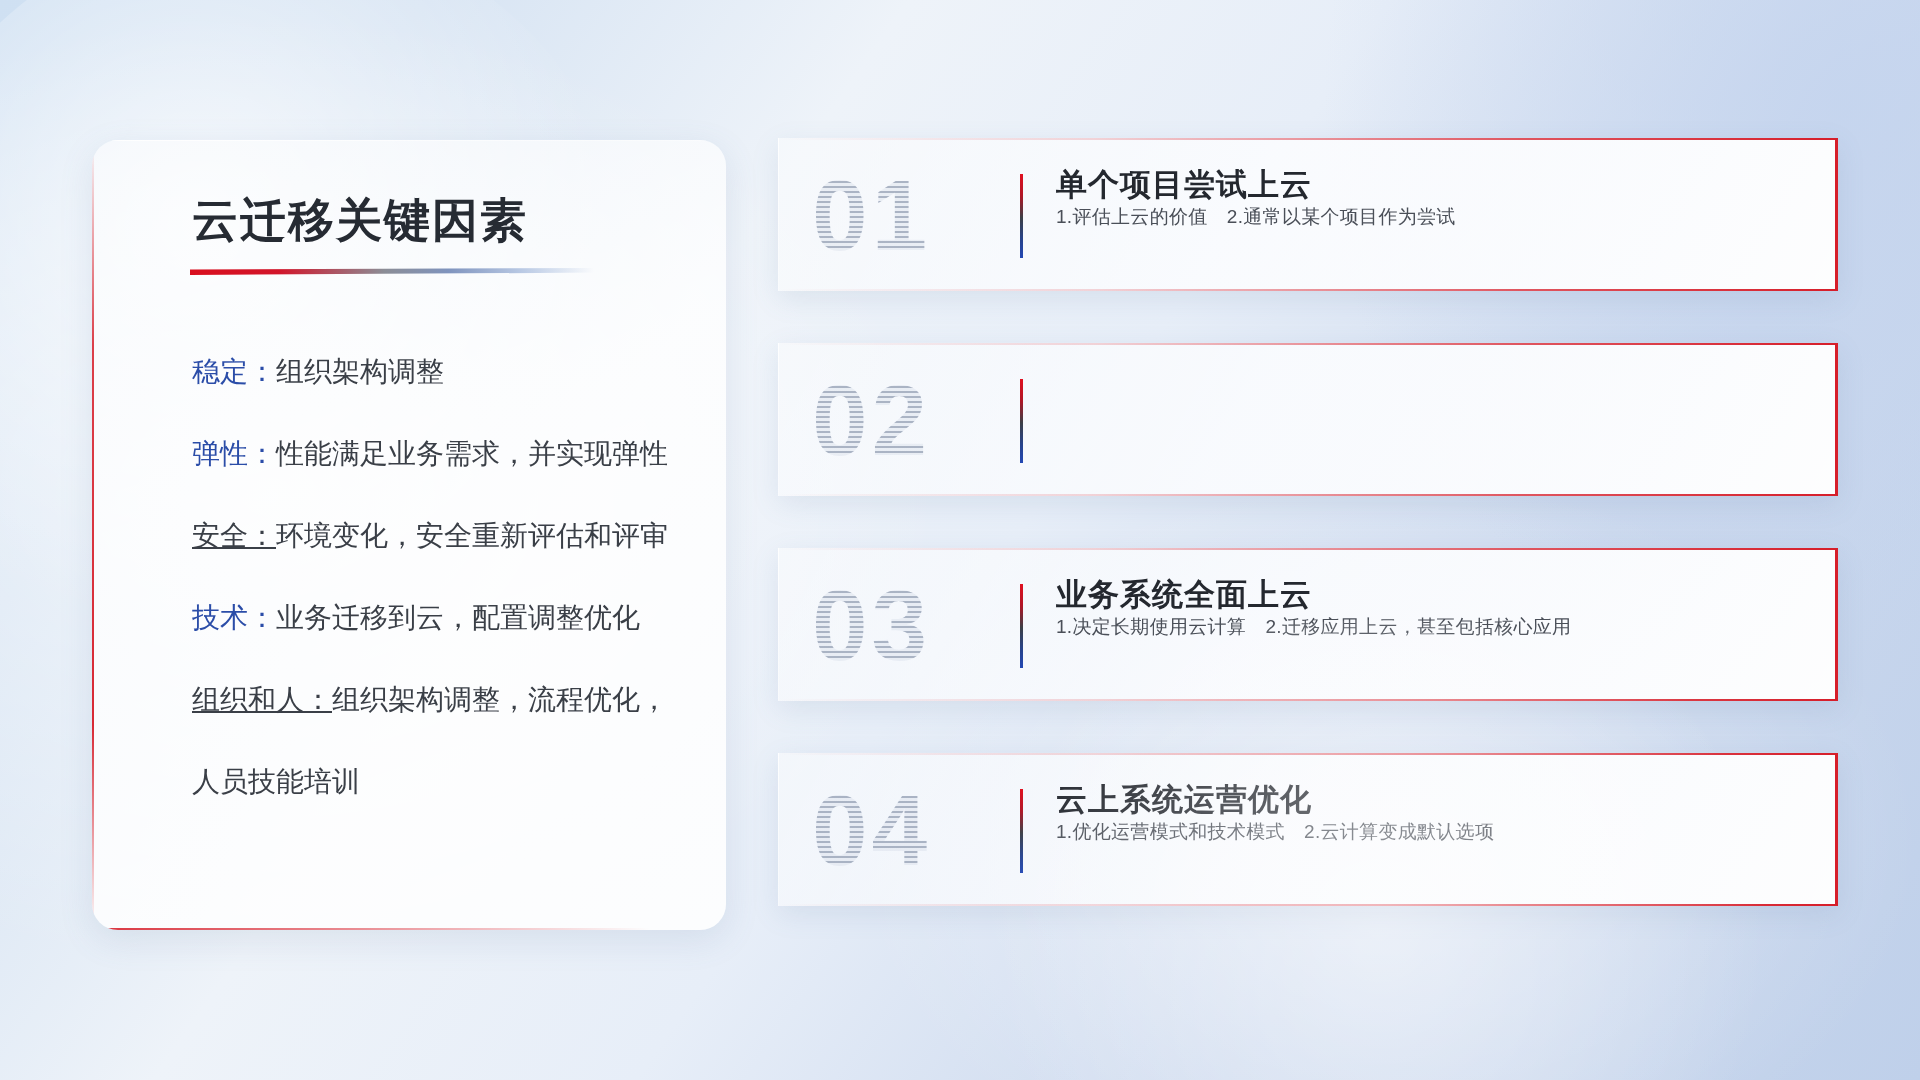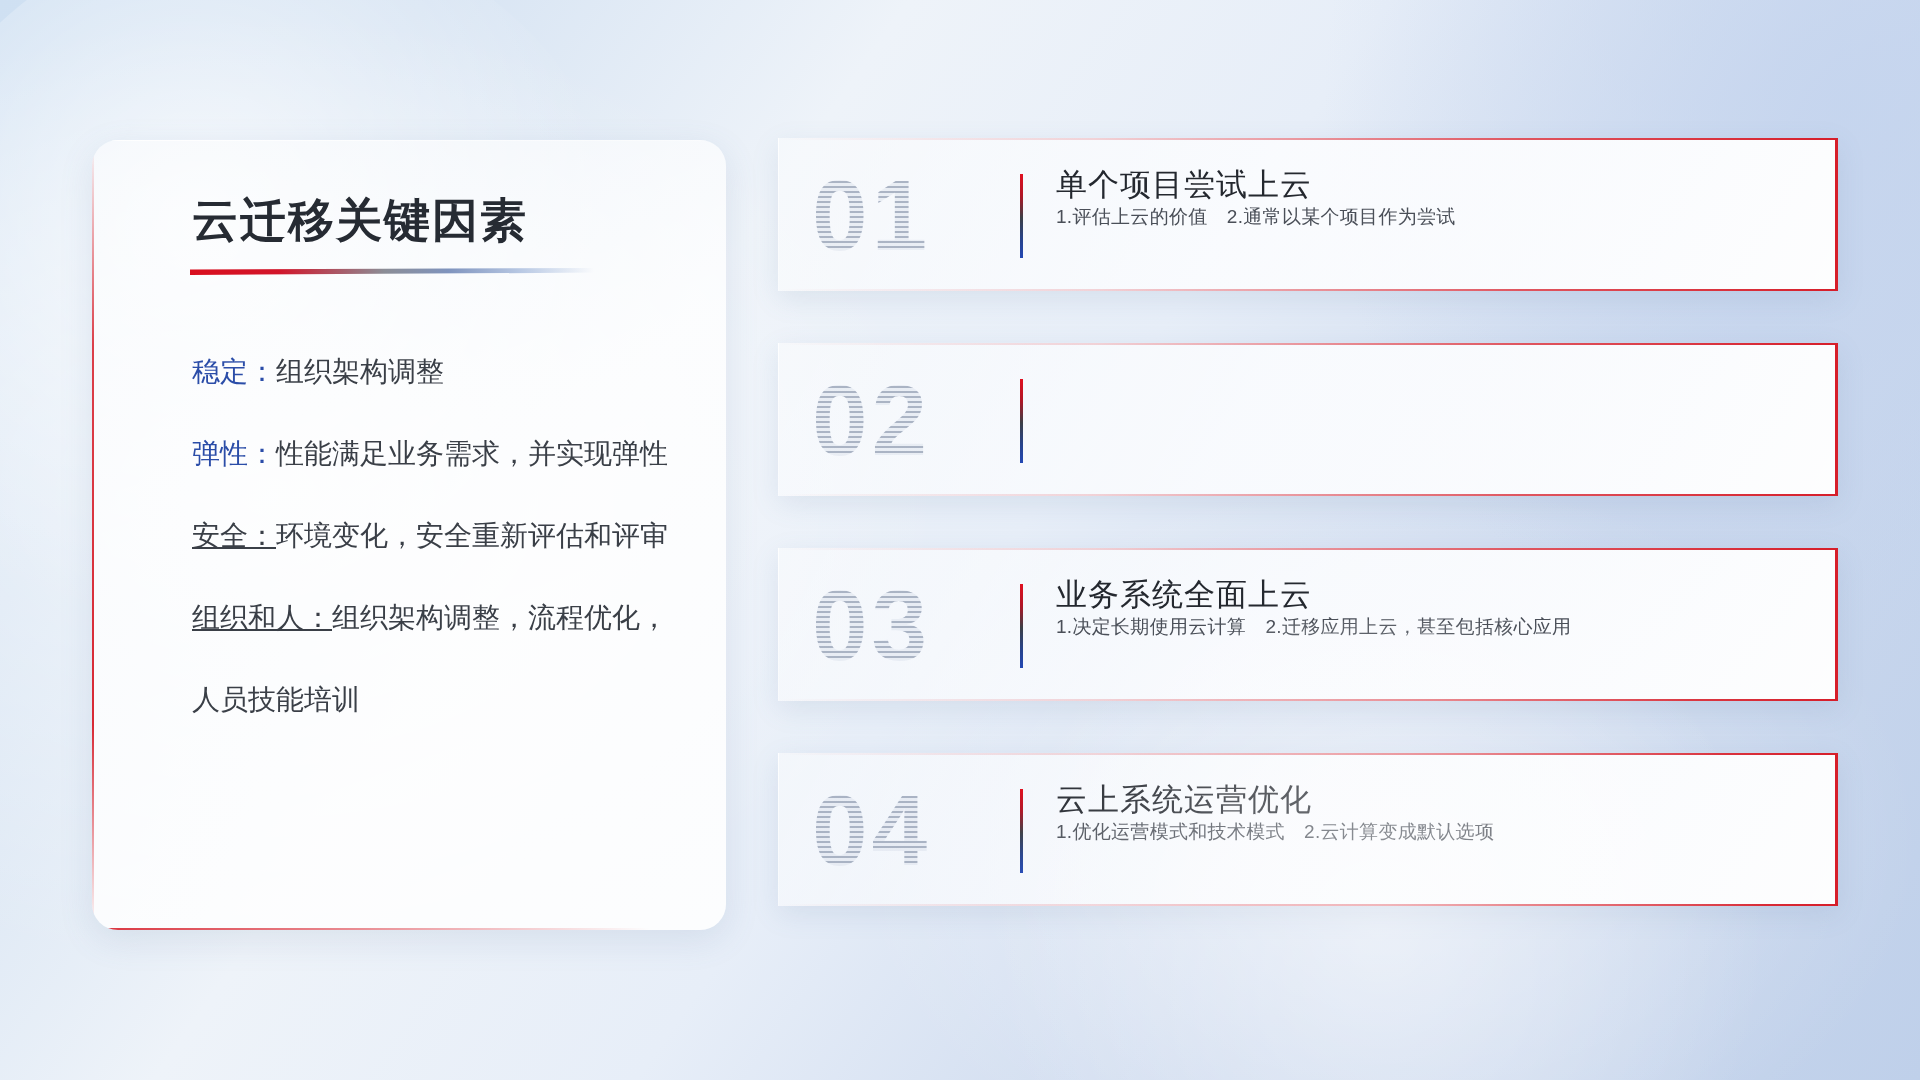--- a/index.html
+++ b/index.html
@@ -129,21 +129,21 @@
   }
 
   .card-divider{
     position:absolute; left:242px; top:36px; width:3px; height:84px;
     background:linear-gradient(180deg,#e01020 0%, #b01626 26%, #3c3f46 52%, #27438c 78%, #2348b4 100%);
   }
   .card-body{
     position:absolute; left:278px; top:30px; right:40px;
   }
   .card-title{
-    font-size:31px; font-weight:normal; color:#24282f; letter-spacing:1px;
+    font-size:31px; font-weight:bold; color:#24282f; letter-spacing:1px;
     line-height:1.1;
   }
   .card-desc{
     margin-top:4px;
     font-size:19px; color:#4a4f58; letter-spacing:.3px; line-height:1.2;
   }
 </style>
 </head>
 <body>
 
@@ -164,20 +164,23 @@
       </div>
 
       <div class="factor-row">
         <span class="factor-key blue">弹性：</span><span class="factor-val">性能满足业务需求，并实现弹性</span>
       </div>
 
       <div class="factor-row">
         <span class="factor-key gray">安全：</span><span class="factor-val">环境变化，安全重新评估和评审</span>
       </div>
 
+      <div class="factor-row">
+        <span class="factor-key blue">技术：</span><span class="factor-val">业务迁移到云，配置调整优化</span>
+      </div>
 
       <div class="factor-row">
         <span class="factor-key gray">组织和人：</span><span class="factor-val">组织架构调整，流程优化，</span>
       </div>
 
       <div class="factor-row">
         <span class="factor-val">人员技能培训</span>
       </div>
 
     </div>

